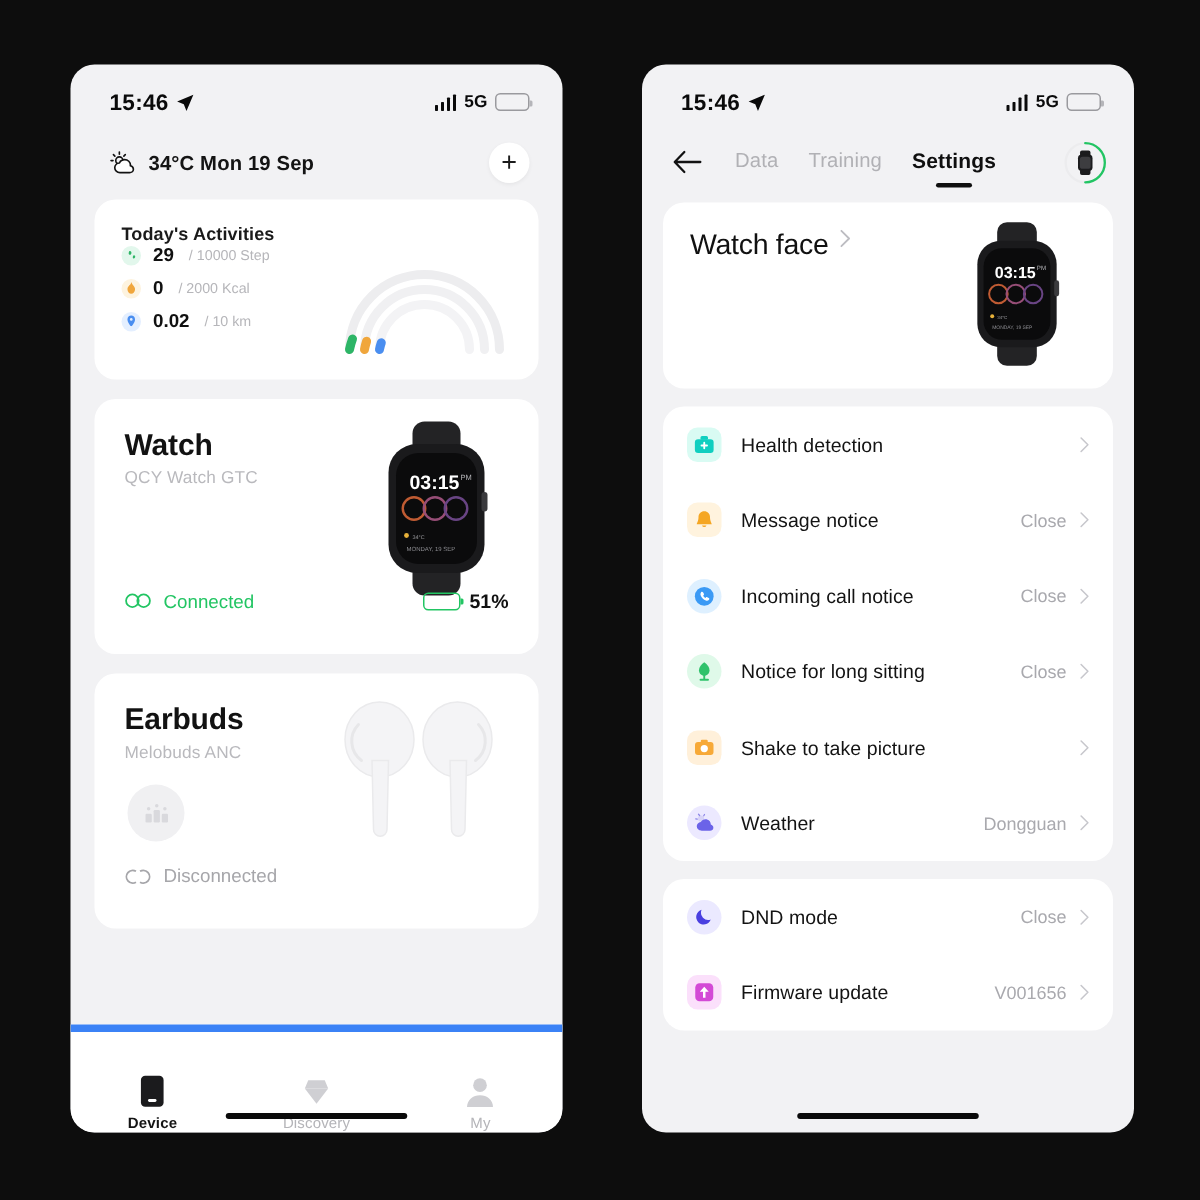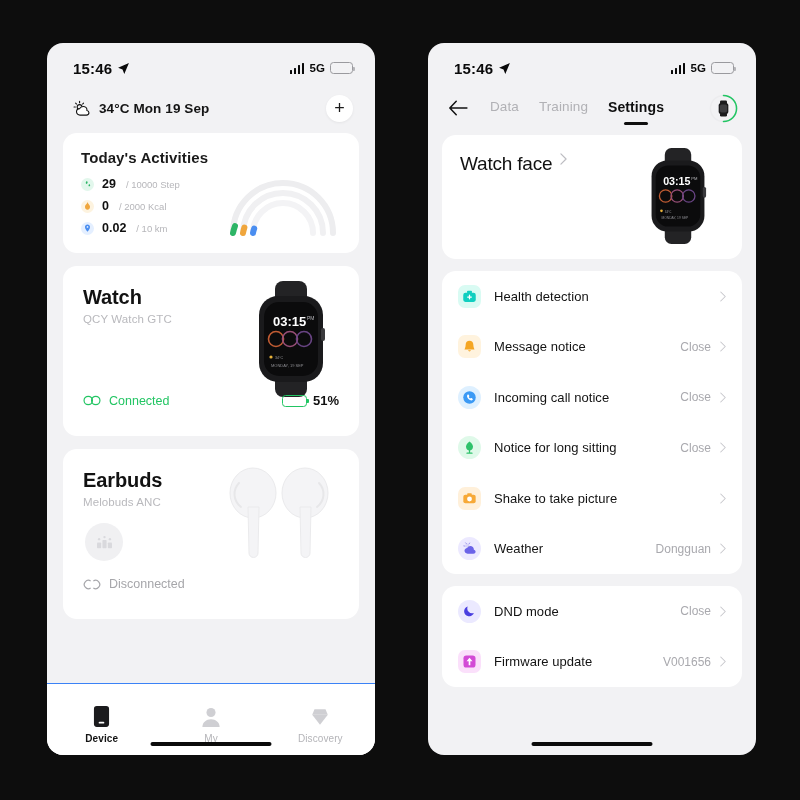--- a/index.html
+++ b/index.html
@@ -64,22 +64,22 @@
     color:#1b1b1b; font-size:18px; line-height:1; font-weight:400;
     box-shadow:0 1px 3px rgba(0,0,0,.06);
   }
 
   .scroll-left { flex:1 1 auto; padding: 4px 16px 0 16px; overflow:hidden; }
 
   .card { background:#fff; border-radius:14px; margin-bottom:13px; }
 
   
   .act-card { padding: 16px 18px 16px 18px; position:relative; height:120px; }
-  .act-title { font-size:15px; font-weight:700; color:#1a1a1a; letter-spacing:.1px; }
-  .act-rows { margin-top:11px; display:flex; flex-direction:column; gap:8px; }
+  .act-title { font-size:12px; font-weight:700; color:#1a1a1a; letter-spacing:.1px; }
+  .act-rows { display:flex; flex-direction:column; gap:8px; }
   .act-row { display:flex; align-items:center; gap:8px; }
   .act-ico { width:13px; height:13px; border-radius:50%; display:flex; align-items:center; justify-content:center; flex:0 0 auto;}
   .ico-step { background:#e2f7ec; }
   .ico-kcal { background:#fdf3df; }
   .ico-dist { background:#e4efff; }
   .act-val { font-size:12.5px; font-weight:700; color:#101010; }
   .act-goal { font-size:9.5px; color:#b6b6ba; font-weight:400; margin-left:2px; }
   .arcs { position:absolute; right:16px; bottom:14px; width:120px; height:72px; }
 
   
@@ -99,22 +99,22 @@
   .batt-sm .pct{font-size:13px;font-weight:700;color:#111;}
   .watch-img { position:absolute; right:22px; top:14px; }
   .buds-img { position:absolute; right:16px; top:14px; }
   .buds-badge {
     position:absolute; left:22px; bottom:58px; width:38px;height:38px;border-radius:50%;
     background:#f0f0f2; display:flex;align-items:center;justify-content:center;
   }
 
   
   .tabbar {
-    flex:0 0 auto; background:#fff; height:72px; display:flex; align-items:center;
-    padding-top:10px; border-top:1px solid #3b82f6;
+    flex:0 0 auto; background:#fff; height:72px; display:flex; align-items:flex-end;
+    padding-top:10px; border-top:5px solid #3b82f6;
   }
   .tabitem { flex:1; display:flex; flex-direction:column; align-items:center; gap:5px; }
   .tablabel { font-size:10px; letter-spacing:.1px; }
   .tabitem.active .tablabel { color:#141414; font-weight:700; }
   .tabitem .tablabel { color:#b4b4b8; }
   .homebar { position:absolute; left:50%; transform:translateX(-50%); bottom:9px; width:121px; height:4.5px; background:#0a0a0a; border-radius:3px; }
 
   
   .topnav {
     height:46px; display:flex; align-items:center; padding:0 18px 0 20px; gap:0; flex:0 0 auto;
@@ -318,32 +318,32 @@
 
     <div class="tabbar">
       <div class="tabitem active">
         <svg width="17" height="23" viewBox="0 0 18 24">
             <rect x="1" y="1" width="16" height="22" rx="3" fill="#1b1b1d"></rect>
             <rect x="6" y="17.5" width="6" height="2" rx="1" fill="#ffffff"></rect>
           </svg>
         <span class="tablabel">Device</span>
       </div>
       <div class="tabitem">
+        <svg width="22" height="22" viewBox="0 0 24 24">
+            <path d="M3.5 9.5h17L12 20.5z" fill="#cfcfd3"></path>
+            <path d="M6 3.5h12l2.5 6h-17z" fill="#cfcfd3"></path>
+          </svg>
+        <span class="tablabel">Discovery</span>
+      </div>
+      <div class="tabitem">
         <svg width="20" height="22" viewBox="0 0 22 24">
             <circle cx="11" cy="7" r="5" fill="#cfcfd3"></circle>
             <path d="M1.5 23c0-5.2 4.3-8.6 9.5-8.6s9.5 3.4 9.5 8.6z" fill="#cfcfd3"></path>
           </svg>
         <span class="tablabel">My</span>
-      </div>
-      <div class="tabitem">
-        <svg width="22" height="22" viewBox="0 0 24 24">
-            <path d="M3.5 9.5h17L12 20.5z" fill="#cfcfd3"></path>
-            <path d="M6 3.5h12l2.5 6h-17z" fill="#cfcfd3"></path>
-          </svg>
-        <span class="tablabel">Discovery</span>
       </div>
       <div class="homebar"></div>
     </div>
   </div>
 
   <div class="phone" id="phone-right">
 
     <div class="statusbar">
       <div class="sb-left">
         <span class="sb-time">15:46</span>

